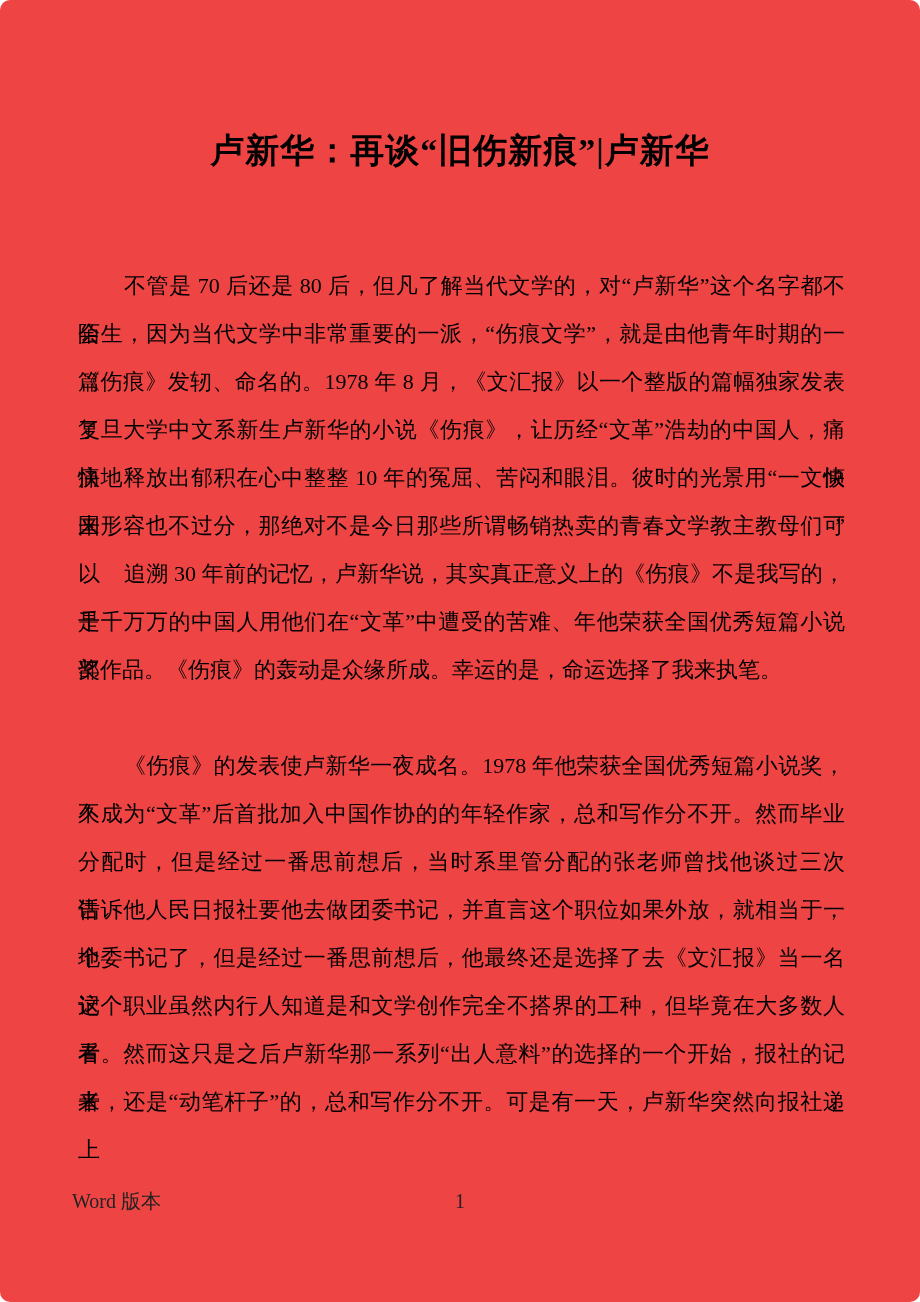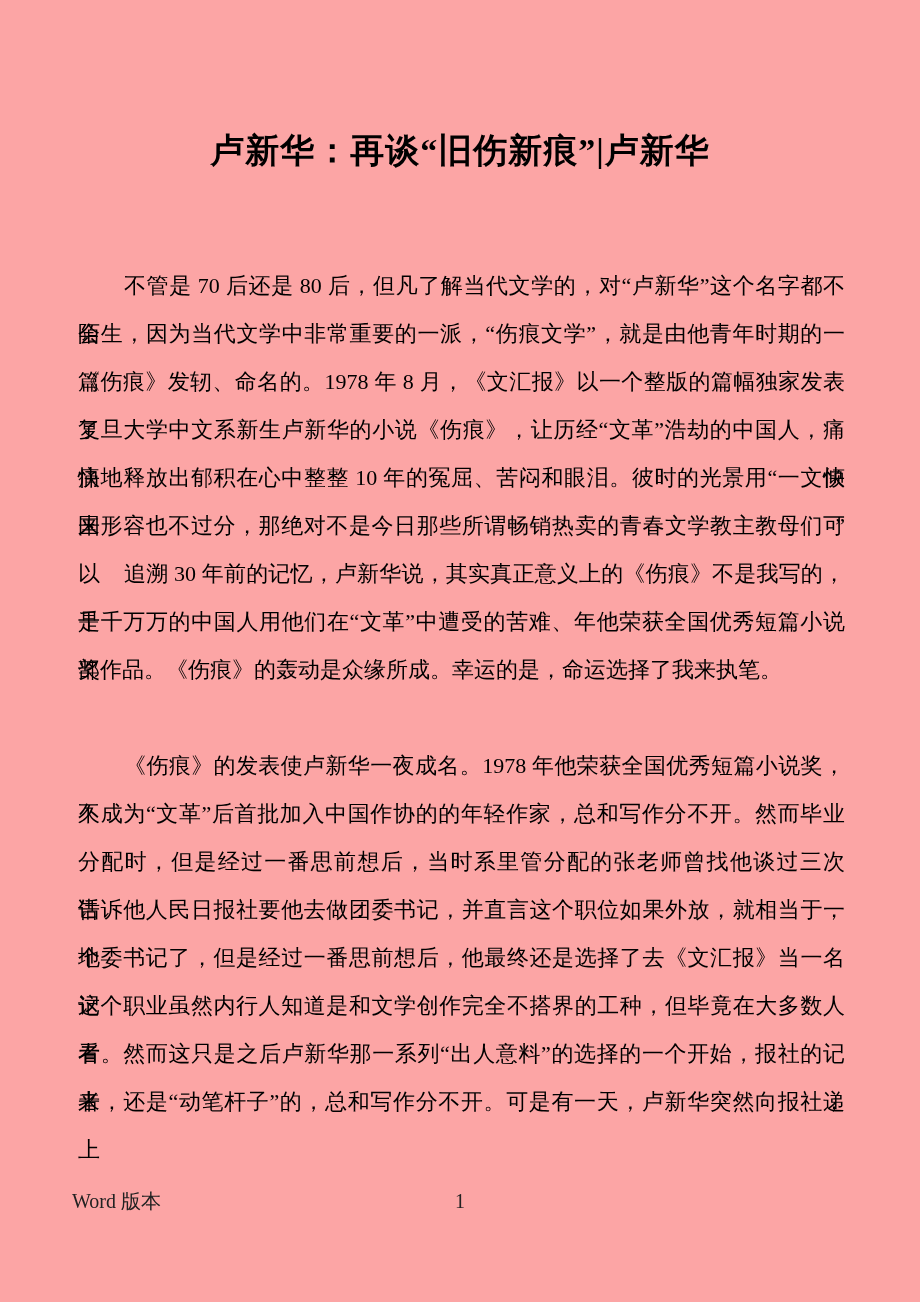--- a/index.html
+++ b/index.html
@@ -1,24 +1,25 @@
 <!DOCTYPE html>
 <html><head>
 <meta charset="utf-8">
 <style>
   * { box-sizing: border-box; }
   html, body { margin: 0; padding: 0; background: #ffffff; }
   .page {
     position: relative;
     width: 920px;
     height: 1302px;
-    background: #fca5a5;
+    background: #ef4444;
     color: #000000;
     font-family: "Liberation Serif", "DejaVu Serif", serif;
     overflow: hidden;
+    border-radius: 10px;
   }
   .title {
     position: absolute;
     top: 124px;
     left: 0;
     right: 0;
     margin: 0;
     text-align: center;
     font-size: 34px;
     font-weight: 700;

